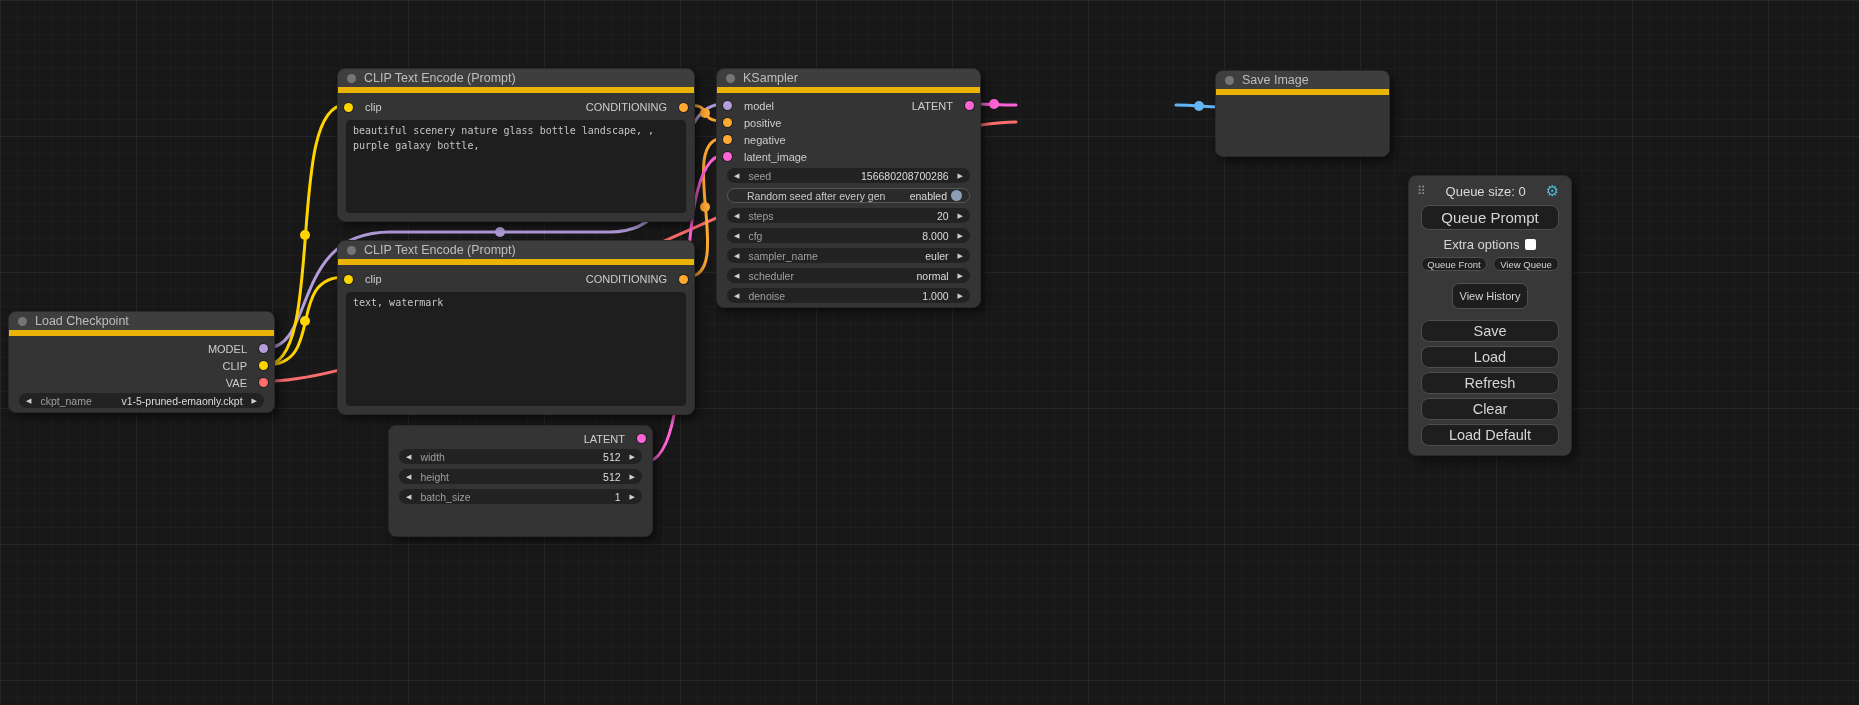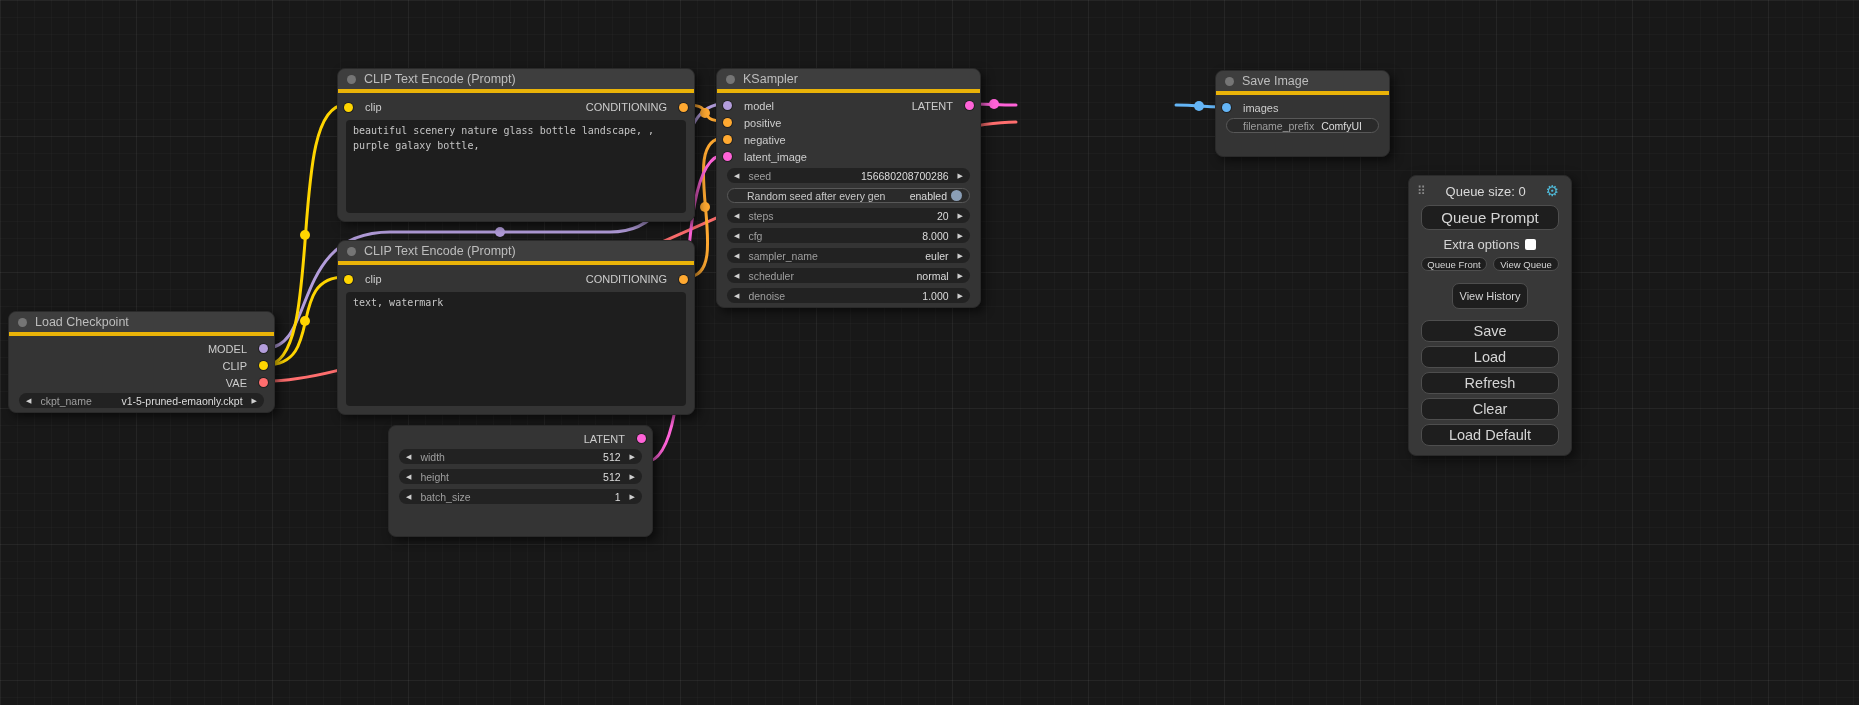--- a/index.html
+++ b/index.html
@@ -11,21 +11,21 @@
       linear-gradient(90deg, rgba(255,255,255,0.035) 1px, transparent 1px),
       linear-gradient(rgba(255,255,255,0.018) 1px, transparent 1px),
       linear-gradient(90deg, rgba(255,255,255,0.018) 1px, transparent 1px);
     background-size:136px 136px,136px 136px,17px 17px,17px 17px;
   }
   #wires { position:absolute; top:0; left:0; z-index:1; }
   #wires path { fill:none; stroke-width:3; stroke-linecap:round; }
   .node { position:absolute; z-index:2; background:#343434; border:1px solid #2a2a2a;
     border-radius:8px; box-shadow:4px 4px 10px rgba(0,0,0,0.55);
     display:flex; flex-direction:column; }
-  .ntitle { flex:none; height:24px; background:#3e3e3e; border-bottom:4px solid #eab308;
+  .ntitle { flex:none; height:24px; background:#3e3e3e; border-bottom:6px solid #eab308;
     border-radius:7px 7px 0 0; display:flex; align-items:center; gap:8px; padding:0 9px; }
   .tdot { width:9px; height:9px; border-radius:50%; flex:none; }
   .ttext { color:#bdbdbd; font-size:12.5px; white-space:nowrap; }
   .nbody { flex:1; display:flex; flex-direction:column; padding-top:4px; min-height:0; }
   .srow { flex:none; display:flex; align-items:center; height:17px; padding:0 6px; gap:12px;
     color:#cdcdcd; font-size:11px; }
   .srow.tall { height:20px; }
   .slabel { white-space:nowrap; }
   .sdot { width:9px; height:9px; border-radius:50%; flex:none; box-shadow:0 0 0 1px rgba(0,0,0,0.35); }
   .spacer { flex:1; }
@@ -250,31 +250,20 @@
       </div>
     </div>
   </div>
 
 
   <div class="node" style="left:1215px;top:70px;width:175px;height:87px">
     <div class="ntitle">
       <span class="tdot" style="background: rgb(117, 117, 117);"></span>
       <span class="ttext">Save Image</span>
     </div>
-    <div class="nbody">
-      <div class="srow">
-        <span class="sdot" style="background: rgb(100, 181, 246);"></span>
-        <span class="slabel">images</span>
-      </div>
-      <div class="gap2"></div>
-      <div class="widget outlined">
-        <span class="wlabel">filename_prefix</span>
-        <span class="wvalue">ComfyUI</span>
-      </div>
-    </div>
   </div>
 
   <div id="queue-panel">
     <div class="qheader">
       <span class="qdrag">⠿</span>
       <span class="qsize">Queue size: 0</span>
       <span class="qgear">⚙</span>
     </div>
     <button class="qbtn primary">Queue Prompt</button>
     <div class="qextra">

